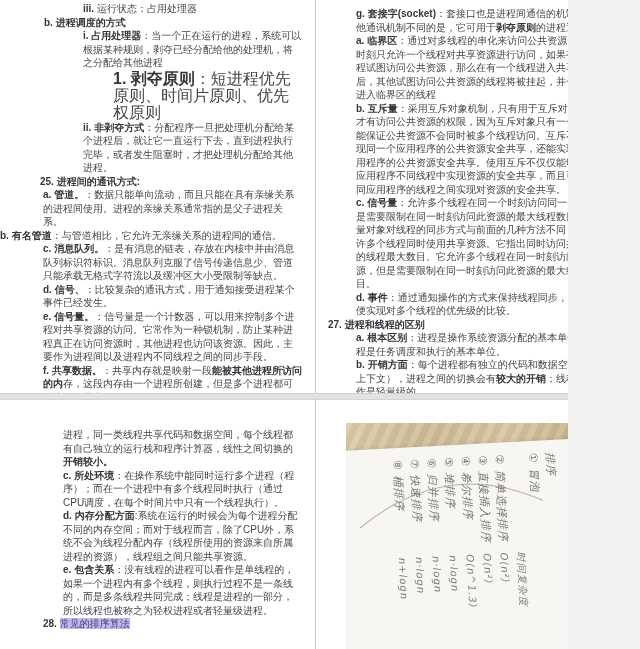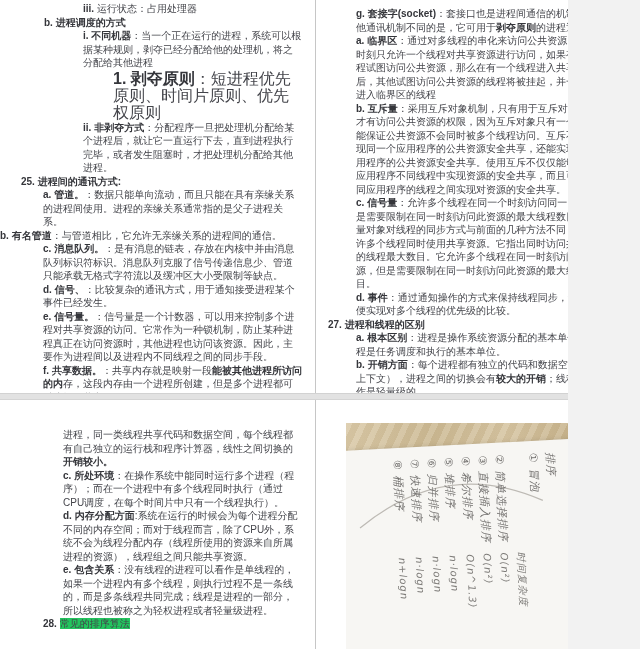--- a/index.html
+++ b/index.html
@@ -20,21 +20,21 @@
   #pageBR{left:316px;top:400px;width:318px;height:249px;padding:0;}
   .band{
     position:absolute;left:0;top:393px;width:640px;height:7px;
     background:#e2e2e2;border-top:1px solid #d2d2d2;border-bottom:1px solid #d4d4d4;
     box-sizing:border-box;
   }
   .para{font-size:10px;line-height:13.5px;}
   .para .marker{font-weight:bold;color:#35363b;}
   .para .b{font-weight:bold;color:#35363b;}
   .para.big{font-size:16px;line-height:17px;}
-  .hl{background:#22c55e;}
+  .hl{background:#c4b5fd;}
   
   .photo{
     position:absolute;left:30px;top:23px;width:253px;height:240px;overflow:hidden;
     background:
       repeating-linear-gradient(115deg, rgba(255,255,255,0.10) 0 6px, rgba(120,90,40,0.07) 6px 13px),
       linear-gradient(100deg,#dbcbaa 0%,#cdbb96 30%,#d7c6a4 55%,#c7b38c 80%,#d4c29f 100%);
   }
   .paper2{
     position:absolute;left:-16px;top:30px;width:252px;height:240px;
     background:#e9e7e2;transform:rotate(-1deg);
@@ -54,24 +54,24 @@
   .hname{display:inline-block;min-width:98px;}
   .hcx{font-size:10px;color:#7d7b78;}
 </style>
 </head>
 <body>
 
 <div class="viewer">
   <div class="page" id="pageTL">
       <div class="para" style="padding-left: 83px;"><span class="marker">iii. </span><span>运行状态：占用处理器</span></div>
       <div class="para" style="padding-left: 44px;"><span class="marker">b. </span><span class="b">进程调度的方式</span></div>
-      <div class="para" style="padding-left: 83px;"><span class="marker">i. </span><span class="b">不同机器</span><span>：当一个正在运行的进程，系统可以根据某种规则，剥夺已经分配给他的处理机，将之分配给其他进程</span></div>
+      <div class="para" style="padding-left: 83px;"><span class="marker">i. </span><span class="b">占用处理器</span><span>：当一个正在运行的进程，系统可以根据某种规则，剥夺已经分配给他的处理机，将之分配给其他进程</span></div>
       <div class="para big" style="padding-left: 113px;"><span class="marker">1. </span><span class="b">剥夺原则</span><span>：短进程优先原则、时间片原则、优先权原则</span></div>
       <div class="para" style="padding-left: 83px;"><span class="marker">ii. </span><span class="b">非剥夺方式</span><span>：分配程序一旦把处理机分配给某个进程后，就让它一直运行下去，直到进程执行完毕，或者发生阻塞时，才把处理机分配给其他进程。</span></div>
-      <div class="para" style="padding-left: 21px;"><span class="marker">25. </span><span class="b">进程间的通讯方式:</span></div>
+      <div class="para" style="padding-left: 15px; margin-left: 25px;"><span class="marker">25. </span><span class="b">进程间的通讯方式:</span></div>
       <div class="para" style="padding-left: 43px;"><span class="marker">a. </span><span class="b">管道。</span><span>：数据只能单向流动，而且只能在具有亲缘关系的进程间使用。进程的亲缘关系通常指的是父子进程关系。</span></div>
       <div class="para" style=""><span class="marker">b. </span><span class="b">有名管道</span><span>：与管道相比，它允许无亲缘关系的进程间的通信。</span></div>
       <div class="para" style="padding-left: 43px;"><span class="marker">c. </span><span class="b">消息队列。</span><span>：是有消息的链表，存放在内核中并由消息队列标识符标识。消息队列克服了信号传递信息少、管道只能承载无格式字符流以及缓冲区大小受限制等缺点。</span></div>
       <div class="para" style="padding-left: 43px;"><span class="marker">d. </span><span class="b">信号、</span><span>：比较复杂的通讯方式，用于通知接受进程某个事件已经发生。</span></div>
       <div class="para" style="padding-left: 43px;"><span class="marker">e. </span><span class="b">信号量。</span><span>：信号量是一个计数器，可以用来控制多个进程对共享资源的访问。它常作为一种锁机制，防止某种进程真正在访问资源时，其他进程也访问该资源。因此，主要作为进程间以及进程内不同线程之间的同步手段。</span></div>
       <div class="para" style="padding-left: 43px;"><span class="marker">f. </span><span class="b">共享数据。</span><span>：共享内存就是映射一段</span><span class="b">能被其他进程所访问的内</span><span>存，这段内存由一个进程所创建，但是多个进程都可以访问。共享</span></div>
     </div>
   <div class="page" id="pageTR">
       <div class="para" style="padding-left: 40px;"><span class="marker">g. </span><span class="b">套接字(socket)</span><span>：套接口也是进程间通信的机制，与其他通讯机制不同的是，它可用于</span><span class="b">剥夺原则</span><span>的进程通信。</span></div>
       <div class="para" style="padding-left: 40px;"><span class="marker">a. </span><span class="b">临界区</span><span>：通过对多线程的串化来访问公共资源。在任意时刻只允许一个线程对共享资源进行访问，如果有多个线程试图访问公共资源，那么在有一个线程进入共享资源后，其他试图访问公共资源的线程将被挂起，并一直等到进入临界区的线程</span></div>

